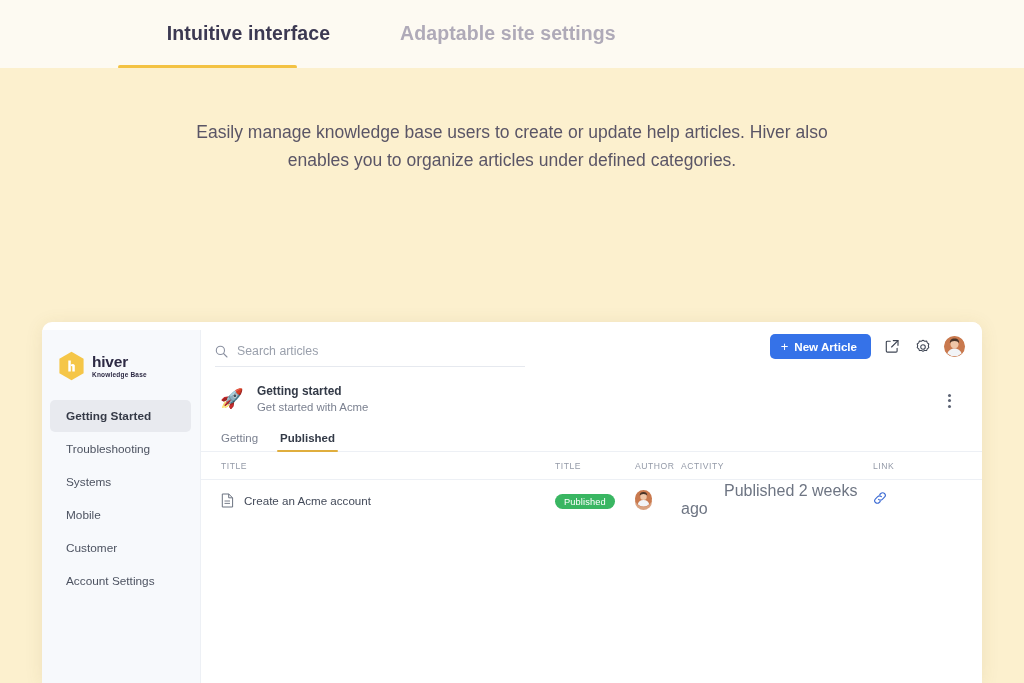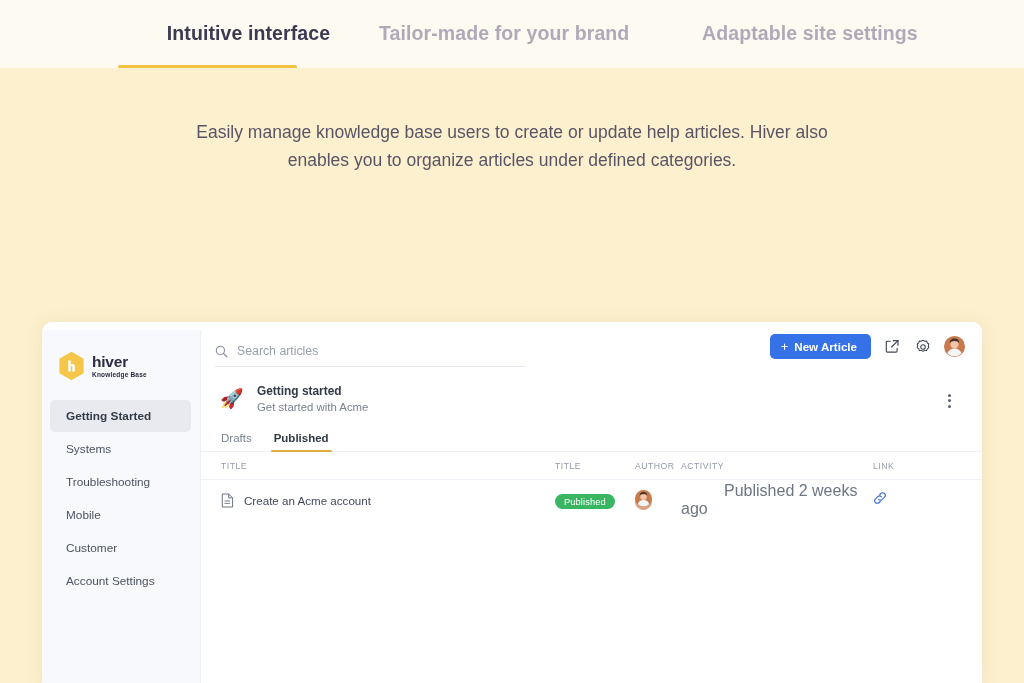--- a/index.html
+++ b/index.html
@@ -349,23 +349,20 @@
   .link-icon { width: 14px; height: 14px; cursor: pointer; }
 </style>
 </head>
 <body>
 
 <div class="top-strip">
   <div class="top-tabs">
     <div class="top-tab t0 active">
       <span>Intuitive interface</span>
       <span class="underline"></span>
-    </div>
-    <div class="top-tab t1 inactive">
-      <span>Tailor-made for your brand</span>
     </div>
     <div class="top-tab t2 inactive">
       <span>Adaptable site settings</span>
     </div>
   </div>
 </div>
 
 <div class="hero">
   <div class="hero-text">
     <span class="line">Easily manage knowledge base users to create or update help articles. Hiver also</span>
@@ -388,24 +385,24 @@
         <span class="logo-name">hiver</span>
         <span class="logo-sub">Knowledge Base</span>
       </span>
     </div>
 
 
     <div class="side-item active">
       <span>Getting Started</span>
     </div>
     <div class="side-item">
+      <span>Troubleshooting</span>
+    </div>
+    <div class="side-item">
       <span>Systems</span>
-    </div>
-    <div class="side-item">
-      <span>Troubleshooting</span>
     </div>
     <div class="side-item">
       <span>Mobile</span>
     </div>
     <div class="side-item">
       <span>Customer</span>
     </div>
     <div class="side-item">
       <span>Account Settings</span>
     </div>
@@ -464,21 +461,21 @@
       </span>
       <span class="kebab">
         <i></i>
         <i></i>
         <i></i>
       </span>
     </div>
 
     <div class="sub-tabs">
       <div class="sub-tab">
-        <span>Drafts</span>
+        <span>Getting</span>
       </div>
       <div class="sub-tab active">
         <span>Published</span>
       </div>
     </div>
 
     <div class="kb-table">
       <div class="kb-thead">
         <div class="c-title">TITLE</div>
         <div class="c-status">TITLE</div>

